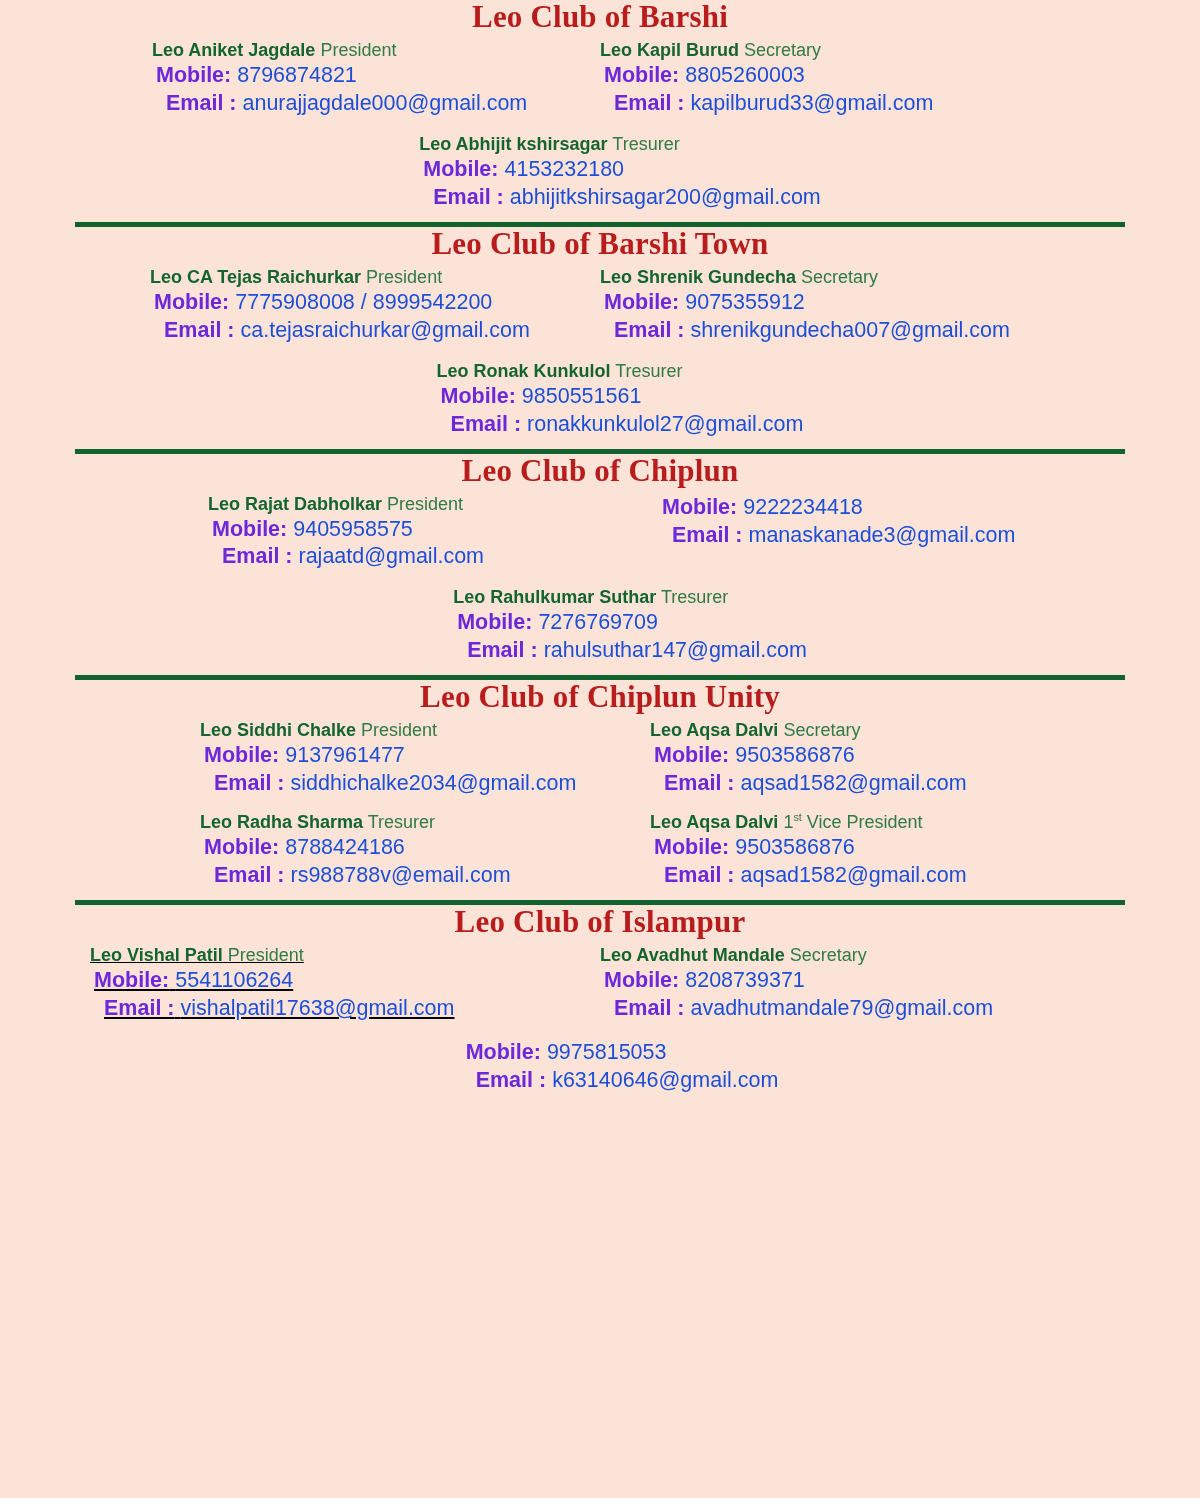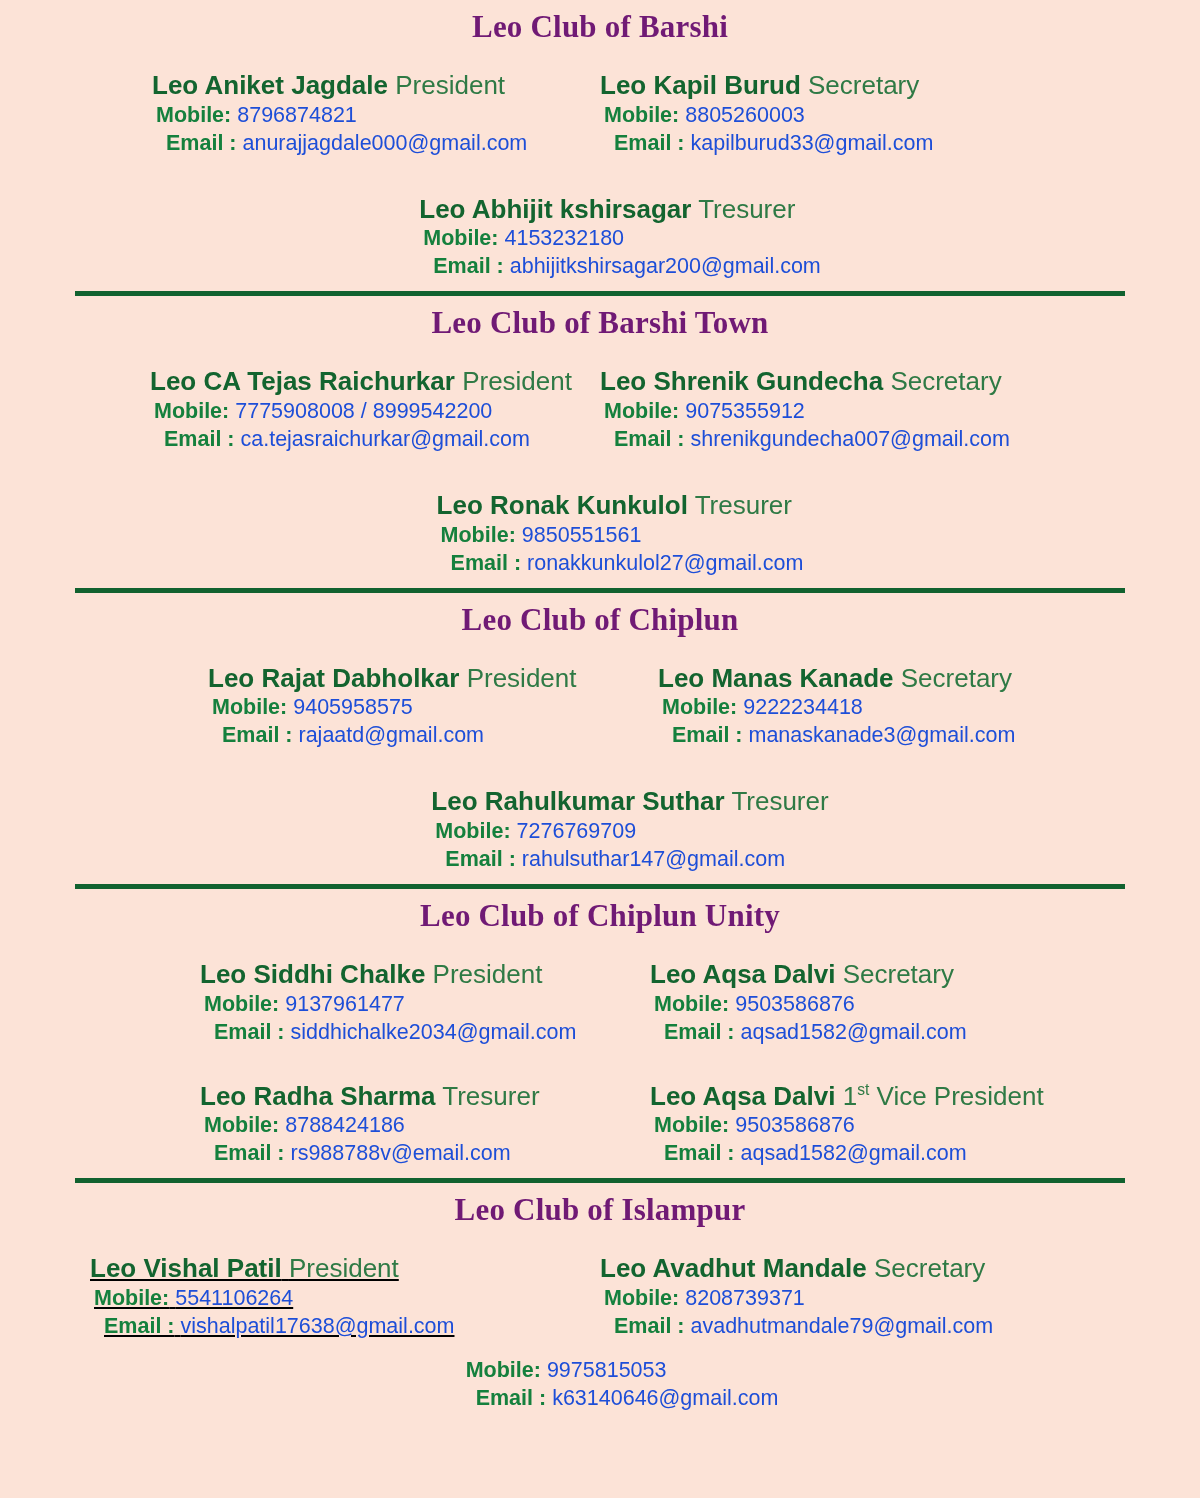--- a/index.html
+++ b/index.html
@@ -26,23 +26,22 @@
   
   .club-section {
     position: relative;
     padding: 0;
   }
   .club-title {
     text-align: center;
     font-family: "Liberation Serif", "DejaVu Serif", serif;
     font-weight: bold;
     font-size: 31px;
-    color: #701a75;
+    color: #b91c1c;
     letter-spacing: 0.2px;
-    padding-top: 10px;
     padding-bottom: 6px;
     line-height: 1.1;
   }
 
   
   .officer-row {
     display: flex;
     flex-direction: row;
     align-items: flex-start;
     justify-content: flex-start;
@@ -59,25 +58,24 @@
     justify-content: center;
   }
   .officer-center > .officer {
     text-align: left;
   }
 
   .officer {
     padding: 0;
   }
   .officer .name-line {
-    font-size: 26px;
+    font-size: 18px;
     line-height: 1.22;
     white-space: nowrap;
     color: #1d6b35;
-    margin-top: 20px;
   }
   .officer .name-line .pname {
     font-weight: bold;
     color: #13642f;
   }
   .officer .name-line .prole {
     font-weight: normal;
     color: #2f7a45;
   }
   .officer .name-line sup {
@@ -86,21 +84,21 @@
     line-height: 0;
   }
   .officer .mobile-line,
   .officer .email-line {
     font-size: 21.5px;
     line-height: 1.3;
     white-space: nowrap;
   }
   .officer .lbl {
     font-weight: bold;
-    color: #15803d;
+    color: #6d28d9;
   }
   .officer .val {
     color: #1d4ed8;
     font-weight: normal;
   }
   .officer .mobile-line { padding-left: 4px; }
   .officer .email-line { padding-left: 14px; }
 
   
   .c-left  { padding-left: 150px; }
@@ -256,24 +254,20 @@
         <div class="mobile-line">
           <span class="lbl">Mobile:</span>
           <span class="val">9405958575</span>
         </div>
         <div class="email-line">
           <span class="lbl">Email :</span>
           <span class="val">rajaatd@gmail.com</span>
         </div>
       </div>
       <div class="officer c-right">
-        <div class="name-line">
-          <span class="pname">Leo Manas Kanade</span>
-          <span class="prole">Secretary</span>
-        </div>
         <div class="mobile-line">
           <span class="lbl">Mobile:</span>
           <span class="val">9222234418</span>
         </div>
         <div class="email-line">
           <span class="lbl">Email :</span>
           <span class="val">manaskanade3@gmail.com</span>
         </div>
       </div>
     </div>

